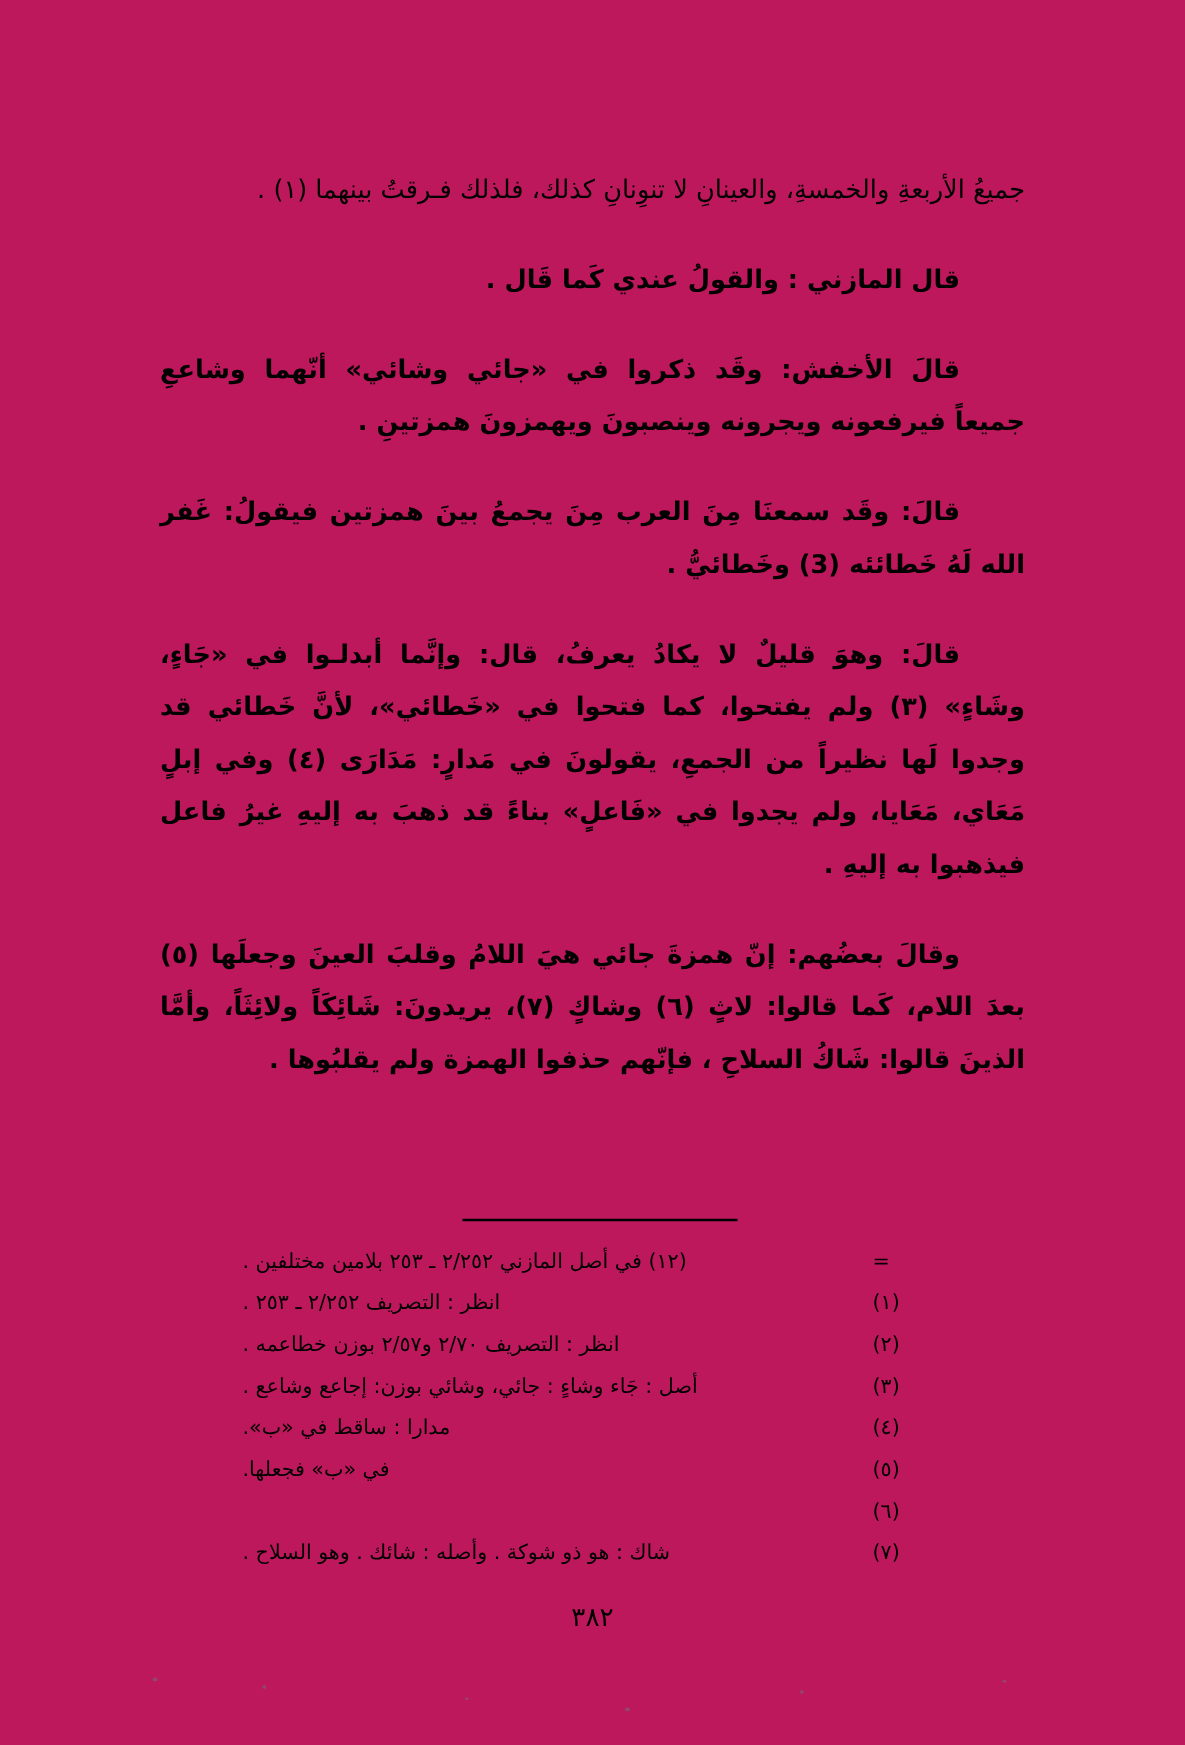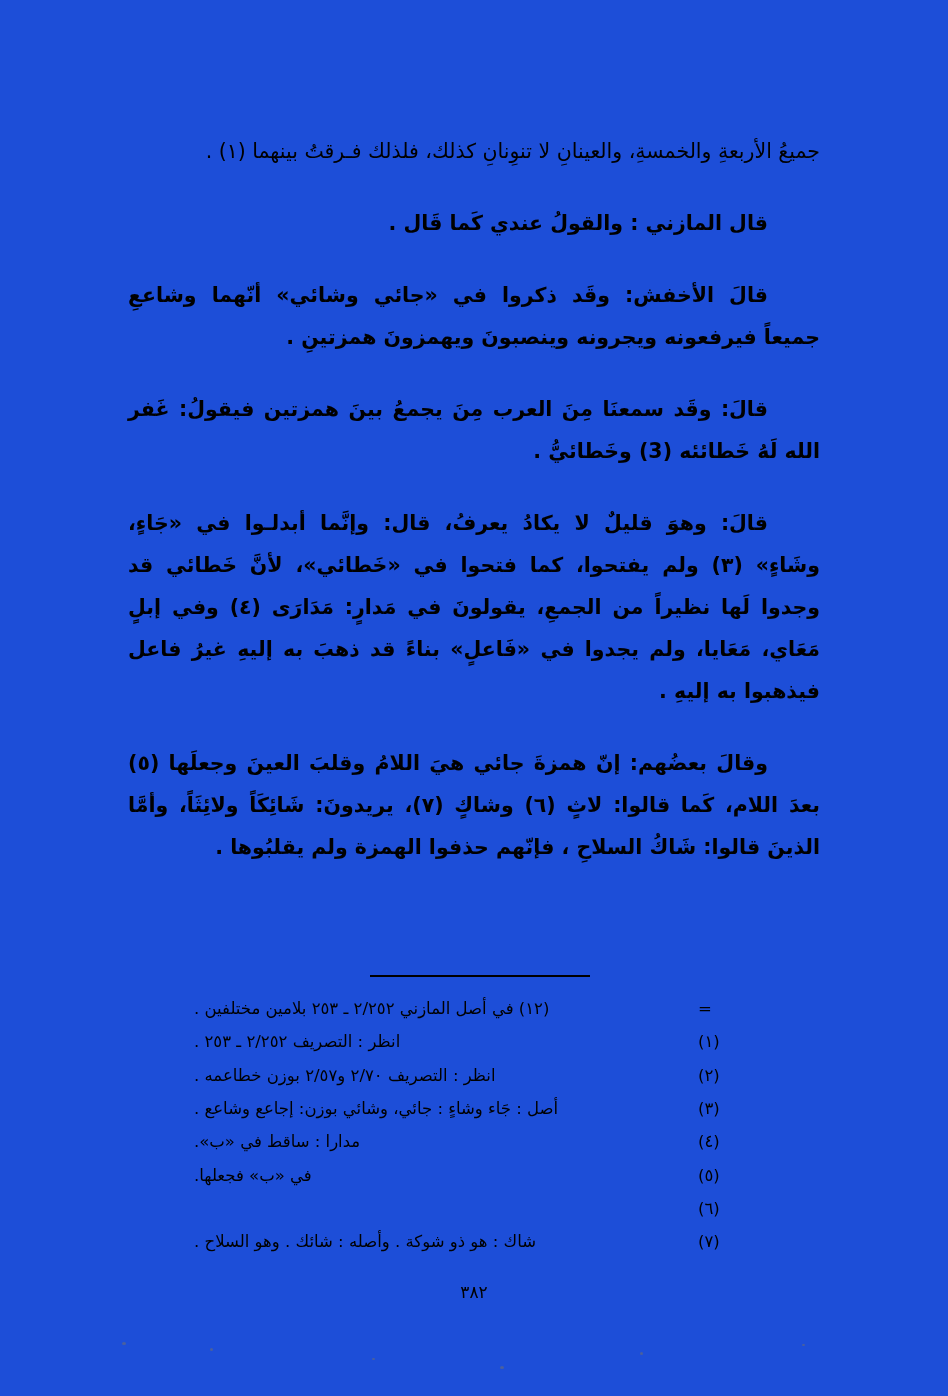--- a/index.html
+++ b/index.html
@@ -13,21 +13,21 @@
     position: relative;
     font-family: "DejaVu Sans", "Liberation Sans", sans-serif;
     color: #000000;
     overflow: hidden;
   }
   .page {
     position: absolute;
     top: 0; left: 0;
     width: 948px;
     height: 1396px;
-    background: #1d4ed8;
+    background: #be185d;
   }
   .content {
     position: absolute;
     top: 130px;
     right: 128px;
     left: 128px;
     direction: rtl;
     text-align: justify;
   }
   p.para {
@@ -78,21 +78,21 @@
   .notes-inner {
     width: 560px;
     margin: 0 auto 0 auto;
   }
   .page-number {
     position: absolute;
     top: 1282px;
     left: 0;
     right: 0;
     text-align: center;
-    font-size: 17px;
+    font-size: 21px;
     letter-spacing: 1px;
   }
   .speck {
     position: absolute;
     background: #6f6f6f;
     border-radius: 50%;
     opacity: .55;
   }
 </style>
 </head>

